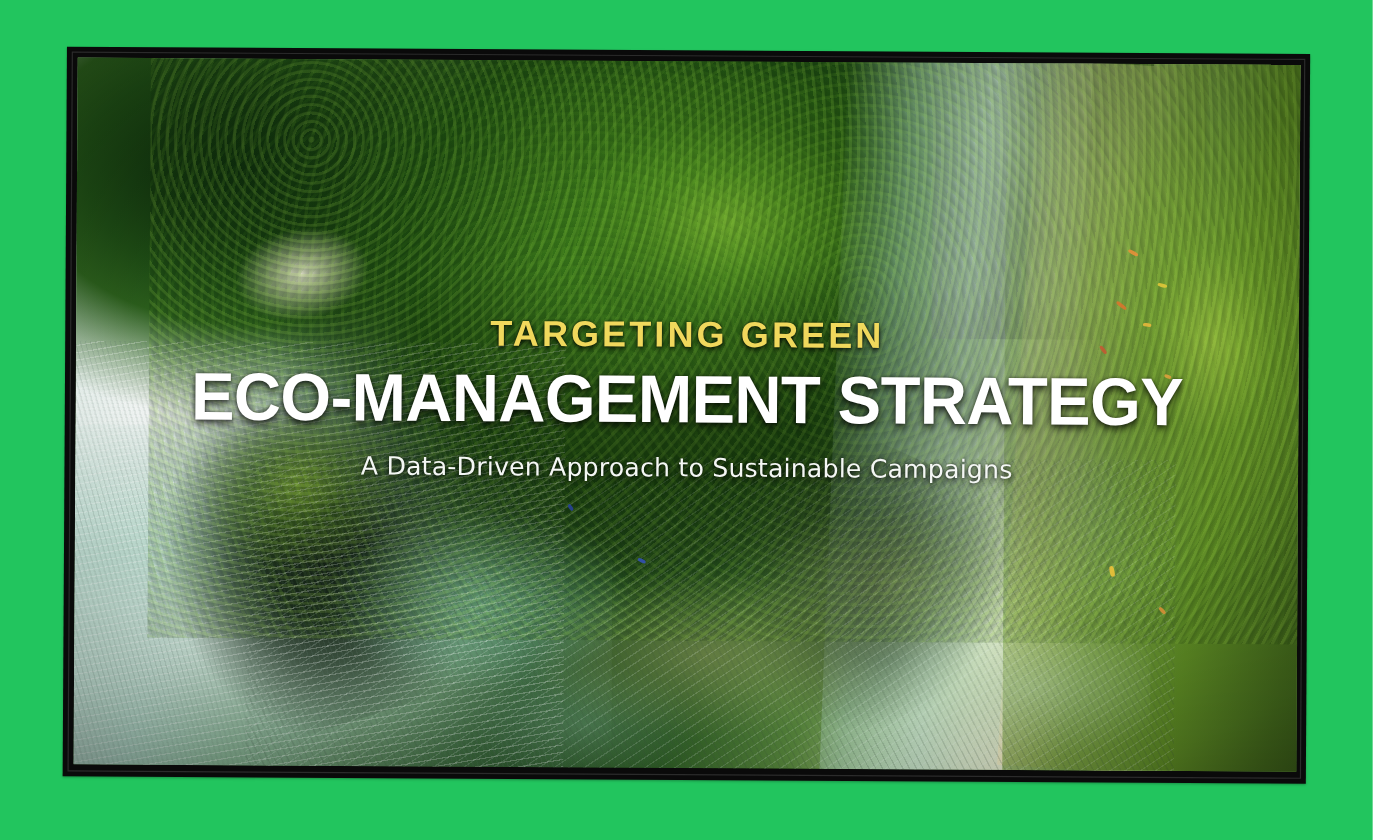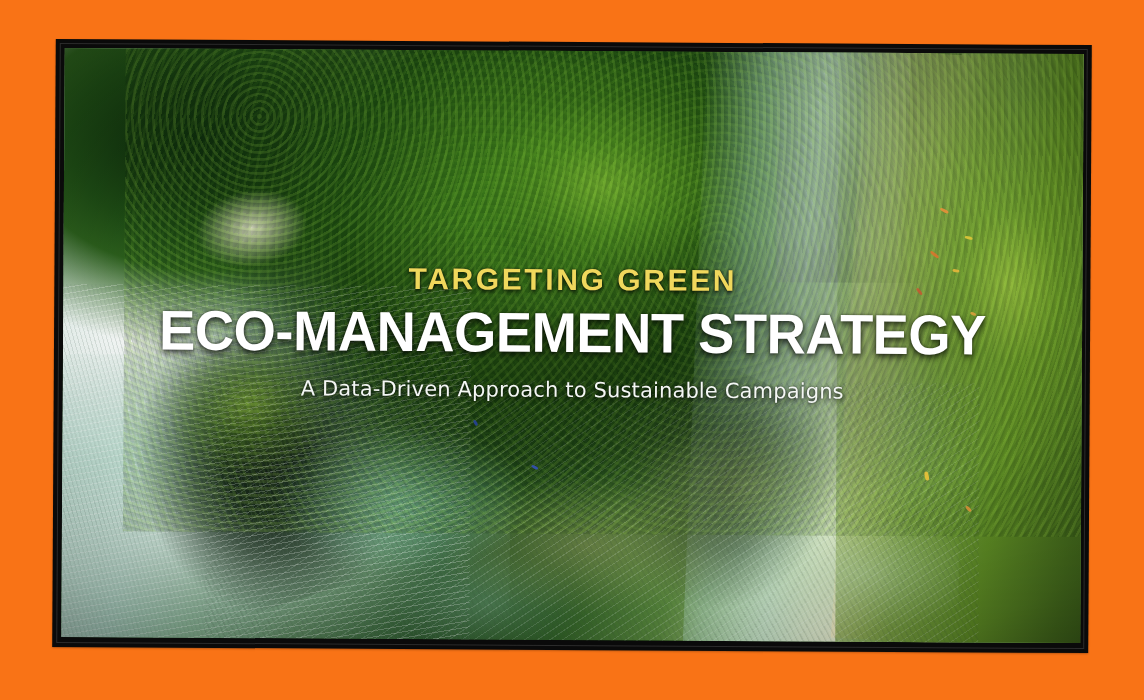--- a/index.html
+++ b/index.html
@@ -13,21 +13,21 @@
     height: 700px;
     overflow: hidden;
     font-family: "Liberation Sans", sans-serif;
     position: relative;
   }
 
   
   #stage {
     position: absolute;
     inset: 0;
-    background: #f97316;
+    background: #22c55e;
   }
 
   
   #display-frame {
     position: absolute;
     left: 54px;
     top: 42px;
     width: 1036px;
     height: 608px;
     background: #0a0a0a;

